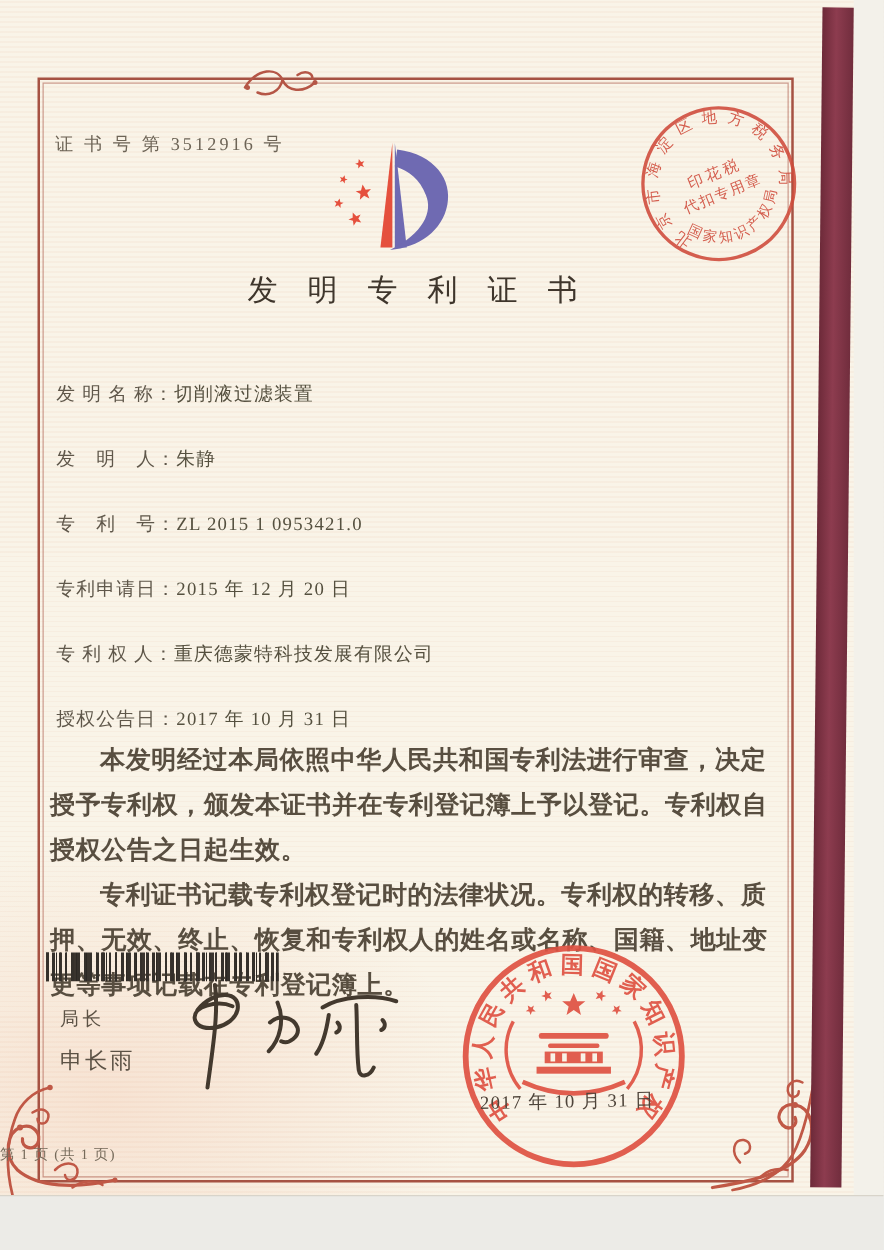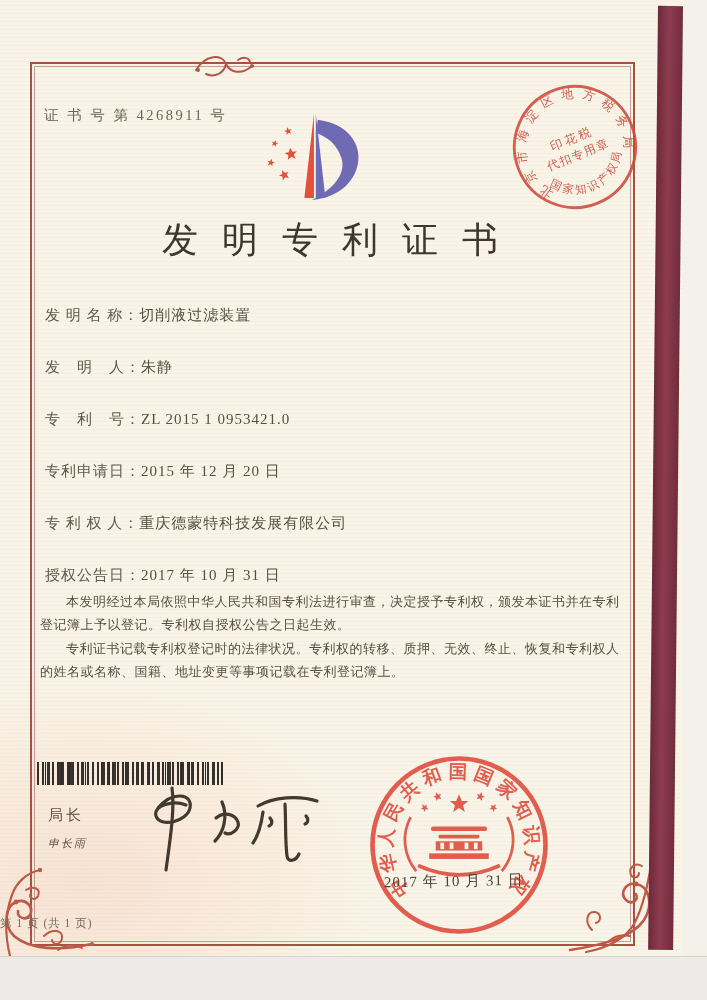--- a/index.html
+++ b/index.html
@@ -14,34 +14,34 @@
   .maroon-band{position:absolute;left:658px;top:6px;width:25px;height:944px;
         transform:rotate(.6deg);transform-origin:top center;
         background:linear-gradient(90deg,#6d2a39 0%,#8d3c4f 45%,#712d3d 100%);}
   .bottom-strip{position:absolute;left:0;top:956px;width:707px;height:44px;
         background:#ecebe7;border-top:1px solid #d8d4ca;}
   .frame{position:absolute;left:30px;top:62px;width:601px;height:880px;
         border:2px solid #a65243;}
   .frame::before{content:"";position:absolute;inset:2px;border:1px solid #a6524388;}
   .cert-no{position:absolute;left:44px;top:106px;font-size:14.5px;color:#6d6456;letter-spacing:2.5px;}
   .title{position:absolute;left:0;width:660px;top:216px;text-align:center;
-        font-size:36px;color:#3f362c;letter-spacing:24px;text-indent:24px;font-weight:500;}
+        font-size:24px;color:#3f362c;letter-spacing:24px;text-indent:24px;font-weight:500;}
   .field{position:absolute;left:45px;font-size:15px;color:#5f574a;letter-spacing:1px;white-space:nowrap;}
   .f0{top:306px}.f1{top:358px}.f2{top:410px}.f3{top:462px}.f4{top:514px}.f5{top:566px}
   .field .val{color:#55503f;}
-  .body-text{position:absolute;left:40px;top:590px;width:592px;font-size:13px;
-        line-height:1.8;color:#584e40;}
+  .body-text{position:absolute;left:40px;top:590px;width:592px;font-size:20px;
+        line-height:1.8;color:#584e40;font-weight:bold;}
   .body-text p{margin:0;text-indent:2em;letter-spacing:.5px;}
   .barcode{position:absolute;left:37px;top:762px;width:186px;height:23px;
         background-image:
           repeating-linear-gradient(90deg,#35302b 0 2px,rgba(0,0,0,0) 2px 5px),
           repeating-linear-gradient(90deg,#2c2824 0 1px,rgba(0,0,0,0) 1px 8px),
           repeating-linear-gradient(90deg,#3a342e 0 2px,rgba(0,0,0,0) 2px 11px);}
   .sig-title{position:absolute;left:48px;top:806px;font-size:15px;color:#5c5245;letter-spacing:3px;}
-  .sig-name{position:absolute;left:48px;top:836px;font-size:11px;color:#5c5245;letter-spacing:2px;font-style:italic;}
+  .sig-name{position:absolute;left:48px;top:836px;font-size:18px;color:#5c5245;letter-spacing:2px;}
   .seal-date{position:absolute;left:384px;top:872px;font-size:15px;color:#4e443a;
         letter-spacing:1px;transform:rotate(-1deg);}
   .footer{position:absolute;left:0;top:916px;width:560px;
         font-size:11.5px;color:#756a5a;letter-spacing:1px;}
   .abs{position:absolute;}
   svg text{font-family:"Liberation Serif","DejaVu Serif",serif;}
 </style>
 </head>
 <body>
 
@@ -78,21 +78,21 @@
         <path stroke-width="2.6" d="M14,108 C46,103 76,96 88,78 C98,62 93,44 80,42 C70,40 63,51 70,58 C75,63 83,59 80,52"></path>
         <path stroke-width="2.2" d="M98,8 C93,34 89,62 78,82 C70,96 52,106 30,110"></path>
         <path stroke-width="2" d="M36,88 C28,80 31,69 39,70 C45,71 46,79 40,81"></path>
         <path stroke-width="2" d="M86,24 C79,20 72,26 75,33 C77,37 83,36 83,31"></path>
         <path stroke-width="2" d="M52,100 C58,94 66,92 74,94"></path>
       </g>
       <circle cx="80" cy="42" r="2.4" fill="#c05846"></circle>
       <circle cx="98" cy="8" r="2.2" fill="#c05846"></circle>
     </svg>
 
-    <div class="cert-no">证 书 号 第 4268911 号</div>
+    <div class="cert-no">证 书 号 第 3512916 号</div>
 
     <svg class="abs" style="left:252px;top:112px" width="120" height="88" viewBox="0 0 120 92">
       <defs>
         <path id="st1" d="M0,-10 L2.9,-3.1 L9.5,-3.1 L4.2,1.2 L5.9,8.1 L0,4 L-5.9,8.1 L-4.2,1.2 L-9.5,-3.1 L-2.9,-3.1 Z"></path>
       </defs>
       <path d="M62,2 L52,90 L62,90 Z" fill="#e5503d"></path>
       <path d="M64,2 L64,90 L74,90 Z" fill="#6f6ab2"></path>
       <path d="M66,8 C98,12 112,34 108,54 C104,76 84,90 60,92 C88,78 96,60 90,46 C85,33 76,26 64,22 Z" fill="#6f6ab2"></path>
       <use href="#st1" transform="translate(35,20) scale(0.42) rotate(-15)" fill="#e5503d"></use>
       <use href="#st1" transform="translate(21,33) scale(0.36) rotate(18)" fill="#e5503d"></use>

